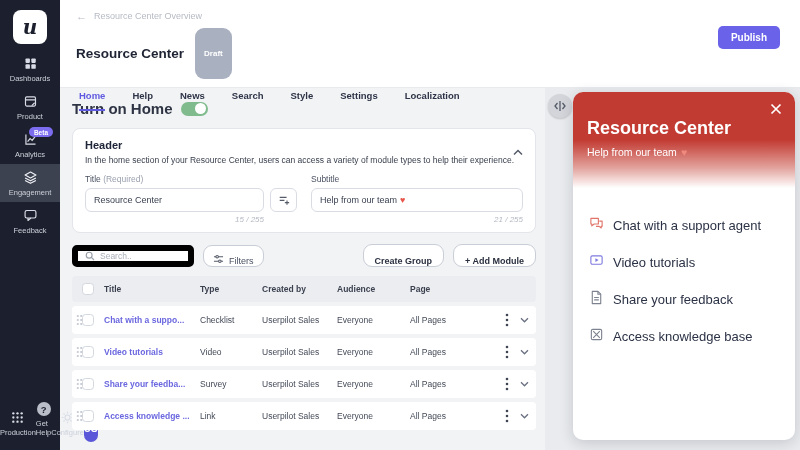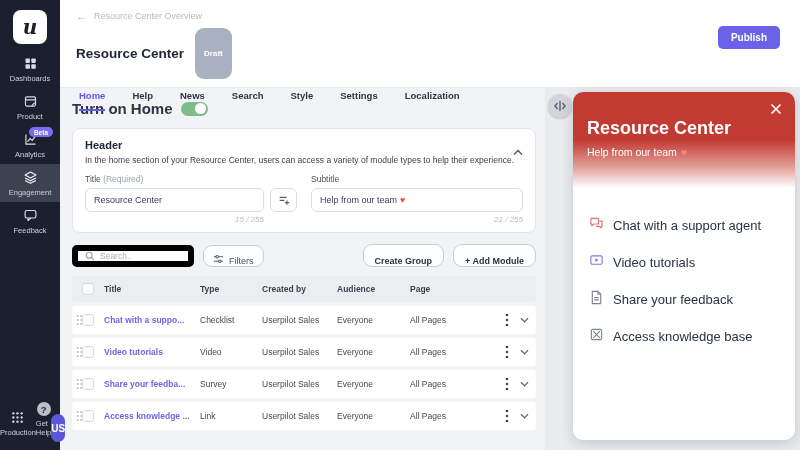--- a/index.html
+++ b/index.html
@@ -174,20 +174,29 @@
               <circle cx="9" cy="14" r="1.4"></circle>
               <circle cx="14" cy="14" r="1.4"></circle>
             </svg>
         </span>
         <span class="lbl">Production</span>
       </div>
       <div class="nav-item">
         <span class="help-circle">?</span>
         <span class="lbl">Get Help</span>
       </div>
+      <div class="nav-item">
+        <span>
+          <svg width="15" height="15" viewBox="0 0 18 18" fill="none" stroke="#d9dce6" stroke-width="1.4">
+              <circle cx="9" cy="9" r="3"></circle>
+              <path d="M9 2.2v2M9 13.8v2M2.2 9h2M13.8 9h2M4.2 4.2l1.4 1.4M12.4 12.4l1.4 1.4M13.8 4.2l-1.4 1.4M5.6 12.4l-1.4 1.4"></path>
+            </svg>
+        </span>
+        <span class="lbl">Configure</span>
+      </div>
       <div class="avatar">US</div>
     </div>
   </aside>
 
   <div class="content">
 
     <header class="topbar">
       <div class="breadcrumb">
         <span class="arr">←</span>
         <span>Resource Center Overview</span>

